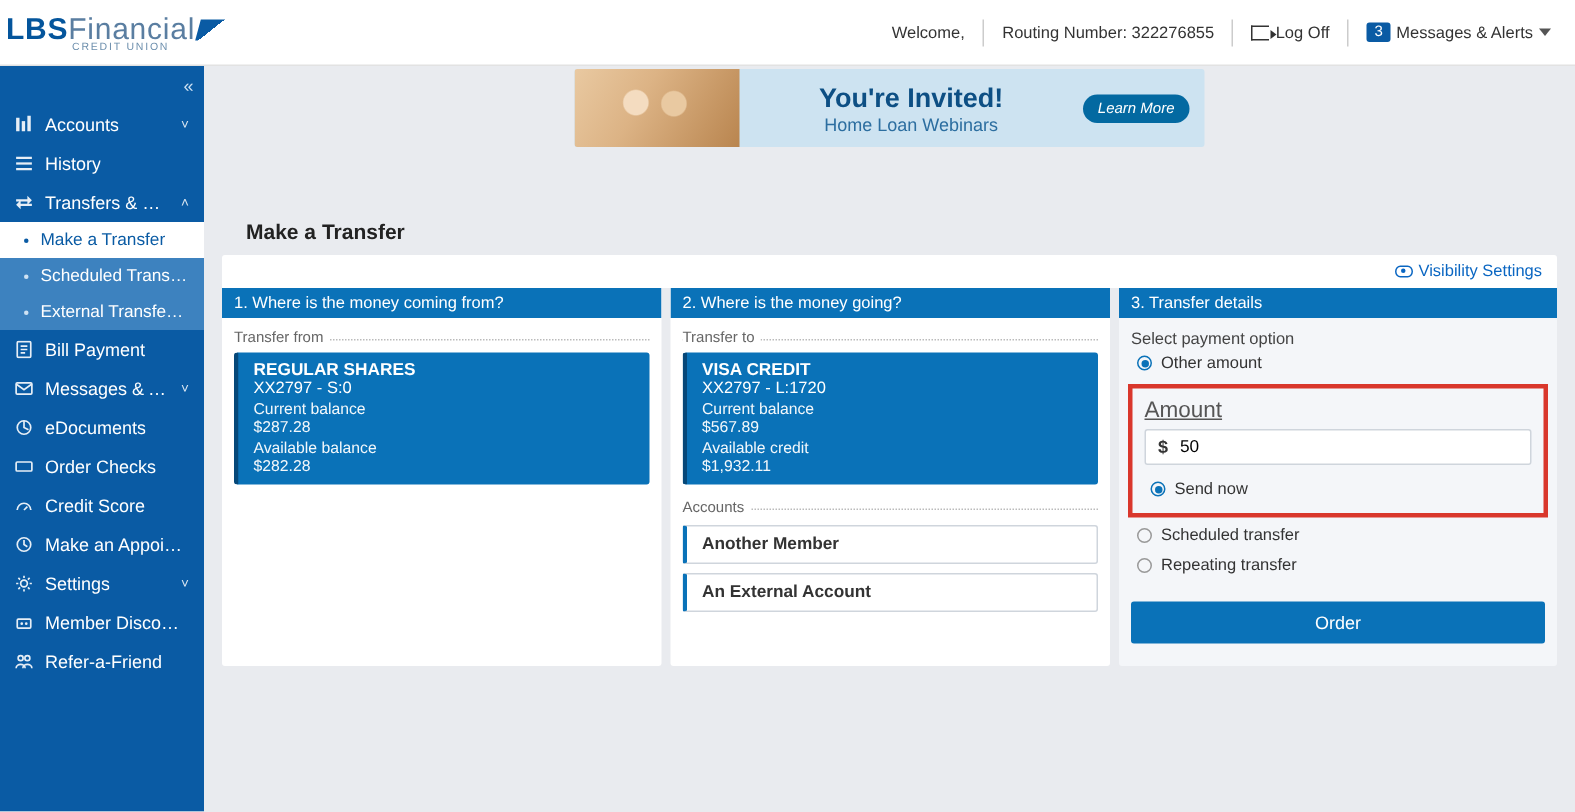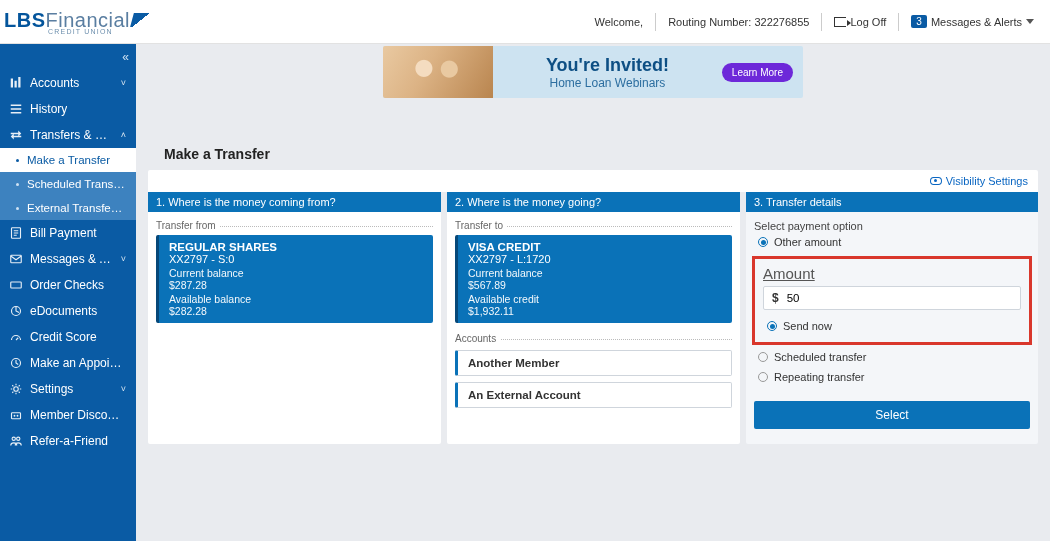--- a/index.html
+++ b/index.html
@@ -33,21 +33,21 @@
   .nav li.sub.active .dot { background: #0a5ba4; }
   .nav li span.lbl { white-space: nowrap; overflow: hidden; text-overflow: ellipsis; }
   
   .main { flex: 1; overflow: hidden; }
   .banner { height: 52px; margin: 0 auto; width: 420px; display: flex; background: #cde3f1; border-radius: 2px; overflow: hidden; margin-top: 2px; }
   .banner-img { width: 110px; background: linear-gradient(120deg,#e9c9a1 0%, #dcb385 40%, #b9854f 100%); position: relative; }
   .banner-img::after { content: ""; position: absolute; inset: 8px; background: radial-gradient(circle at 35% 40%, #f4dcc0 8px, transparent 9px), radial-gradient(circle at 62% 42%, #e9c9a1 8px, transparent 9px); }
   .banner-txt { flex: 1; display: flex; flex-direction: column; justify-content: center; align-items: center; color: #0d4f84; }
   .banner-txt .t1 { font-size: 18px; font-weight: 700; }
   .banner-txt .t2 { font-size: 12px; color: #2c6ea0; }
-  .learn { background: #6d28d9; color: #fff; align-self: center; margin-right: 10px; padding: 4px 10px; border-radius: 12px; font-size: 10px; cursor: pointer; }
+  .learn { background: #0369a1; color: #fff; align-self: center; margin-right: 10px; padding: 4px 10px; border-radius: 12px; font-size: 10px; cursor: pointer; font-style: italic; }
   .page-title { font-size: 14px; font-weight: 700; margin: 48px 0 8px 28px; color: #222; }
   .toolbar { background: #fff; margin: 0 12px; height: 22px; display: flex; justify-content: flex-end; align-items: center; padding: 0 10px; border-radius: 2px 2px 0 0; }
   .vis-link { color: #0a66c2; font-size: 11px; display: flex; align-items: center; gap: 4px; cursor: pointer; }
   .eye-ic { width: 12px; height: 8px; border: 1px solid #0a66c2; border-radius: 60% 60% 60% 60% / 100% 100% 100% 100%; position: relative; }
   .eye-ic::after { content: ""; position: absolute; top: 1px; left: 3px; width: 3px; height: 3px; background: #0a66c2; border-radius: 50%; }
   .cols { display: flex; gap: 6px; padding: 0 12px 12px 12px; align-items: flex-start; }
   .col { background: #fff; flex: 1; min-height: 252px; border-radius: 0 0 2px 2px; overflow: hidden; display: flex; flex-direction: column; }
   .col3 { background: #f4f6f9; max-width: 292px; }
   .col-head { background: #0a72b8; color: #fff; font-size: 11px; padding: 4px 8px; }
   .col-body { padding: 8px; flex: 1; }
@@ -167,33 +167,33 @@
               <rect x="1" y="3" width="14" height="10" rx="1" fill="none" stroke="currentColor" stroke-width="1.5"></rect>
               <path d="M1 4l7 5 7-5" fill="none" stroke="currentColor" stroke-width="1.5"></path>
             </svg>
           </span>
           <span class="lbl">Messages &amp; Alerts</span>
           <span class="exp">˅</span>
         </li>
         <li>
           <span class="ic">
             <svg viewBox="0 0 16 16">
-              <rect x="1" y="4" width="14" height="8" rx="1" fill="none" stroke="currentColor" stroke-width="1.5"></rect>
-            </svg>
-          </span>
-          <span class="lbl">Order Checks</span>
-        </li>
-        <li>
-          <span class="ic">
-            <svg viewBox="0 0 16 16">
               <circle cx="8" cy="8" r="6" fill="none" stroke="currentColor" stroke-width="1.5"></circle>
               <path d="M8 2v6l4 2" stroke="currentColor" stroke-width="1.5" fill="none"></path>
             </svg>
           </span>
           <span class="lbl">eDocuments</span>
+        </li>
+        <li>
+          <span class="ic">
+            <svg viewBox="0 0 16 16">
+              <rect x="1" y="4" width="14" height="8" rx="1" fill="none" stroke="currentColor" stroke-width="1.5"></rect>
+            </svg>
+          </span>
+          <span class="lbl">Order Checks</span>
         </li>
         <li>
           <span class="ic">
             <svg viewBox="0 0 16 16">
               <path d="M2 12a6 6 0 0112 0" fill="none" stroke="currentColor" stroke-width="1.5"></path>
               <path d="M8 12l3-3" stroke="currentColor" stroke-width="1.5"></path>
             </svg>
           </span>
           <span class="lbl">Credit Score</span>
         </li>
@@ -328,18 +328,18 @@
 
           <div class="radio-row">
             <span class="radio empty"></span>
             <span>Scheduled transfer</span>
           </div>
           <div class="radio-row">
             <span class="radio empty"></span>
             <span>Repeating transfer</span>
           </div>
 
-          <div class="submit-btn">Select</div>
+          <div class="submit-btn">Order</div>
         </div>
       </div>
     </div>
   </div>
 </div>
 
 </body></html>

